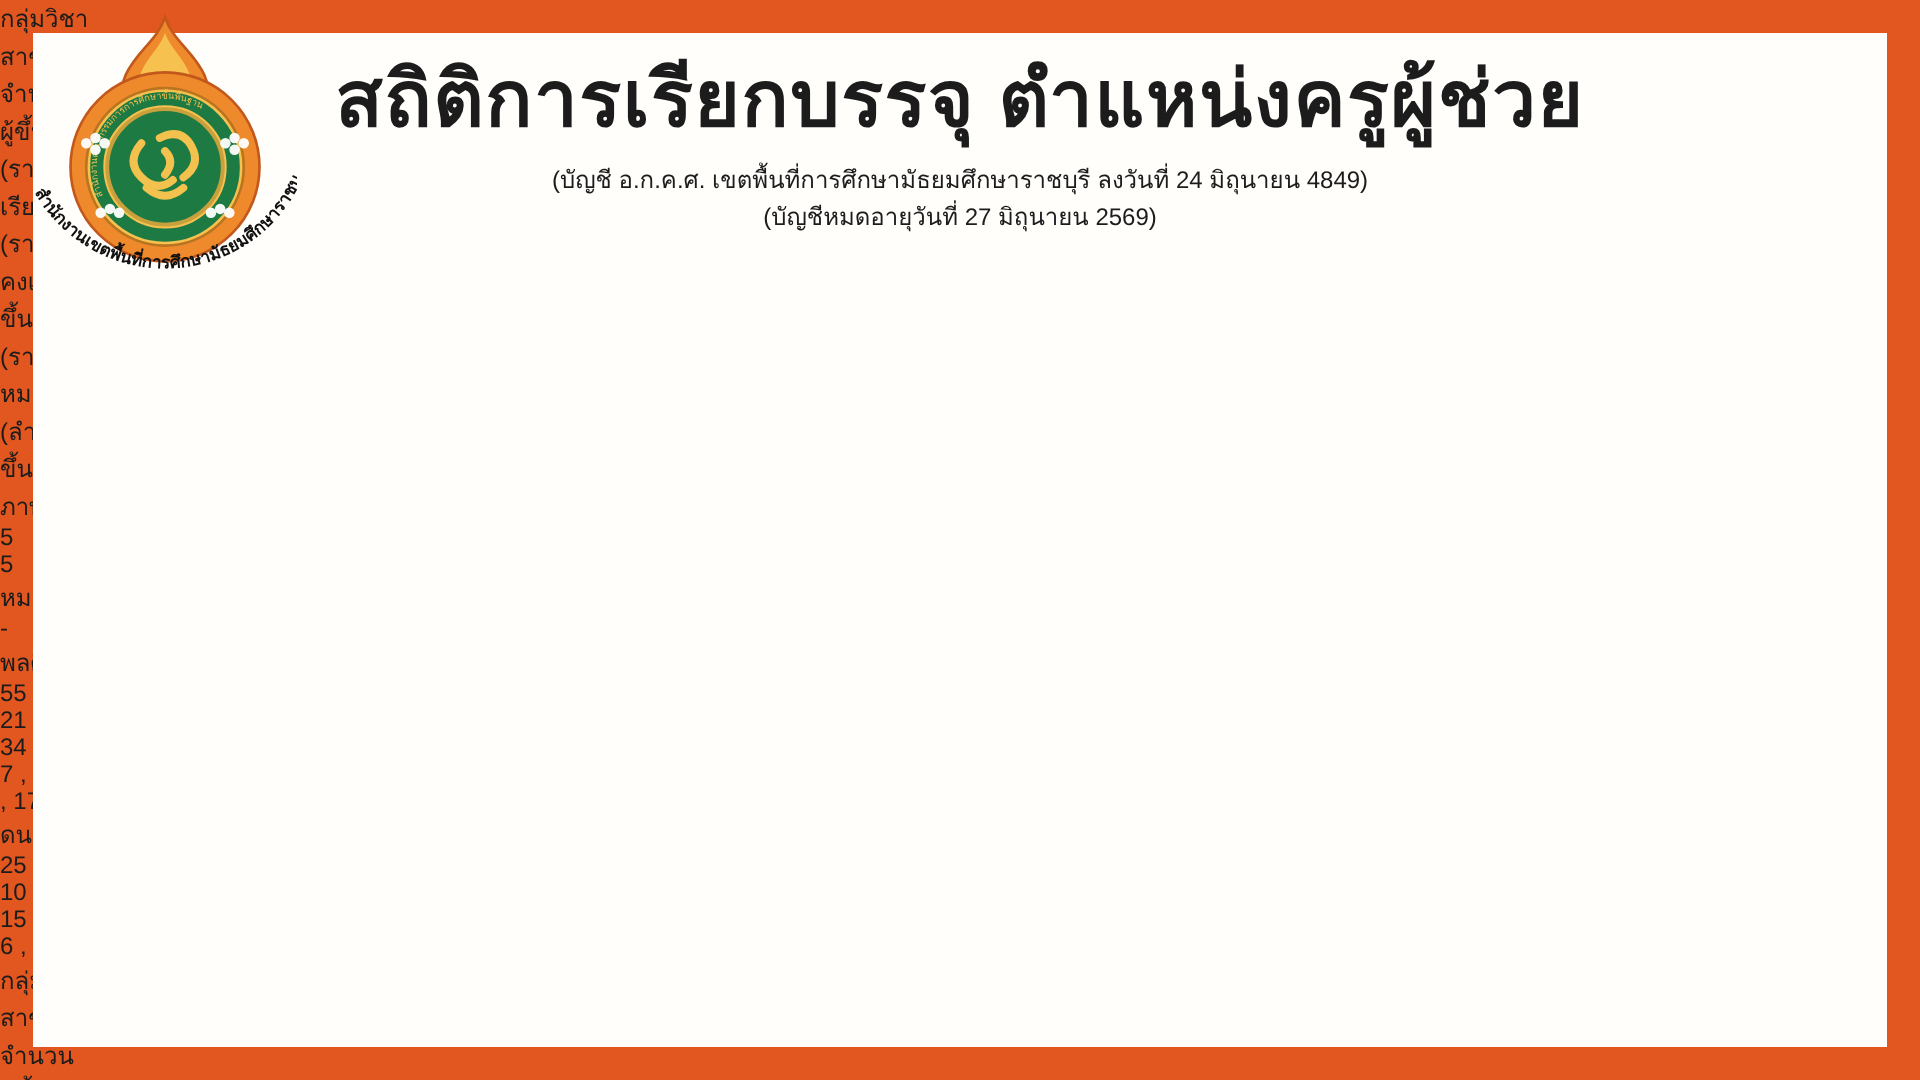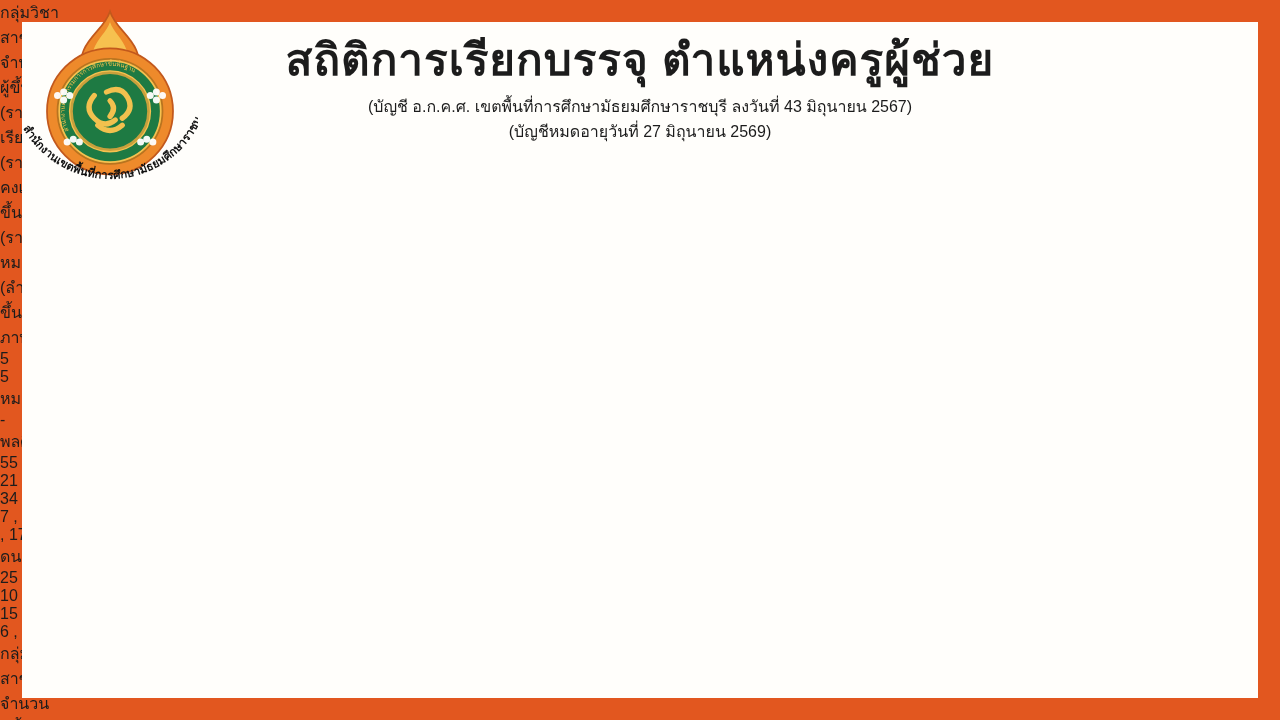--- a/index.html
+++ b/index.html
@@ -9,21 +9,21 @@
   }
   *{box-sizing:border-box;margin:0;padding:0}
   html,body{width:1280px;height:720px;overflow:hidden}
   body{background:var(--frame);font-family:"Liberation Sans","DejaVu Sans",sans-serif;color:var(--ink)}
   .panel{position:absolute;left:22px;top:22px;width:1236px;height:676px;background:var(--panel)}
   
   .logo{position:absolute;left:22px;top:8px;width:176px;height:182px}
   
   .headwrap{position:absolute;left:0;top:0;width:100%;text-align:center}
   .title{
-    margin-top:24px;font-size:44px;font-weight:800;letter-spacing:1px;
+    margin-top:24px;font-size:52px;font-weight:800;letter-spacing:1px;
     background:linear-gradient(180deg,#f8e49e 0%,#d5a843 30%,#8f6c1e 52%,#e7c express 0;
     background:linear-gradient(180deg,#f8e49e 0%,#d5a843 30%,#8f6c1e 52%,#eec964 70%,#7d5f18 100%);
     -webkit-background-clip:text;background-clip:text;color:transparent;
     text-shadow:0 1px 0 rgba(120,90,20,.25);
   }
   .sub{font-size:21px;font-weight:700;line-height:1.45;color:#111}
   .sub1{margin-top:8px}
   
   .tables{position:absolute;left:20px;top:196px;width:1196px;display:flex;gap:34px}
   .tbl{display:grid;grid-template-columns:128fr 94fr 83fr 90fr 181fr;gap:3px;background:transparent}
@@ -94,21 +94,21 @@
       </g>
   </g>
 
   <text font-size="13" fill="#111" font-weight="600">
     <textPath href="#captionArc" startOffset="4%">สำนักงานเขตพื้นที่การศึกษามัธยมศึกษาราชบุรี</textPath>
   </text>
 </svg>
 
 <div class="headwrap">
   <div class="title">สถิติการเรียกบรรจุ ตำแหน่งครูผู้ช่วย</div>
-  <div class="sub sub1">(บัญชี อ.ก.ค.ศ. เขตพื้นที่การศึกษามัธยมศึกษาราชบุรี ลงวันที่ 43 มิถุนายน 2567)</div>
+  <div class="sub sub1">(บัญชี อ.ก.ค.ศ. เขตพื้นที่การศึกษามัธยมศึกษาราชบุรี ลงวันที่ 24 มิถุนายน 4849)</div>
   <div class="sub">(บัญชีหมดอายุวันที่ 27 มิถุนายน 2569)</div>
 </div>
 
 <div class="tables">
   <div class="tbl tbl-left" id="tbl-left">
       <div class="cell th r0">
         <div>กลุ่มวิชา</div>
         <div>สาขาวิชาเอก</div>
       </div>
       <div class="cell th r0">

